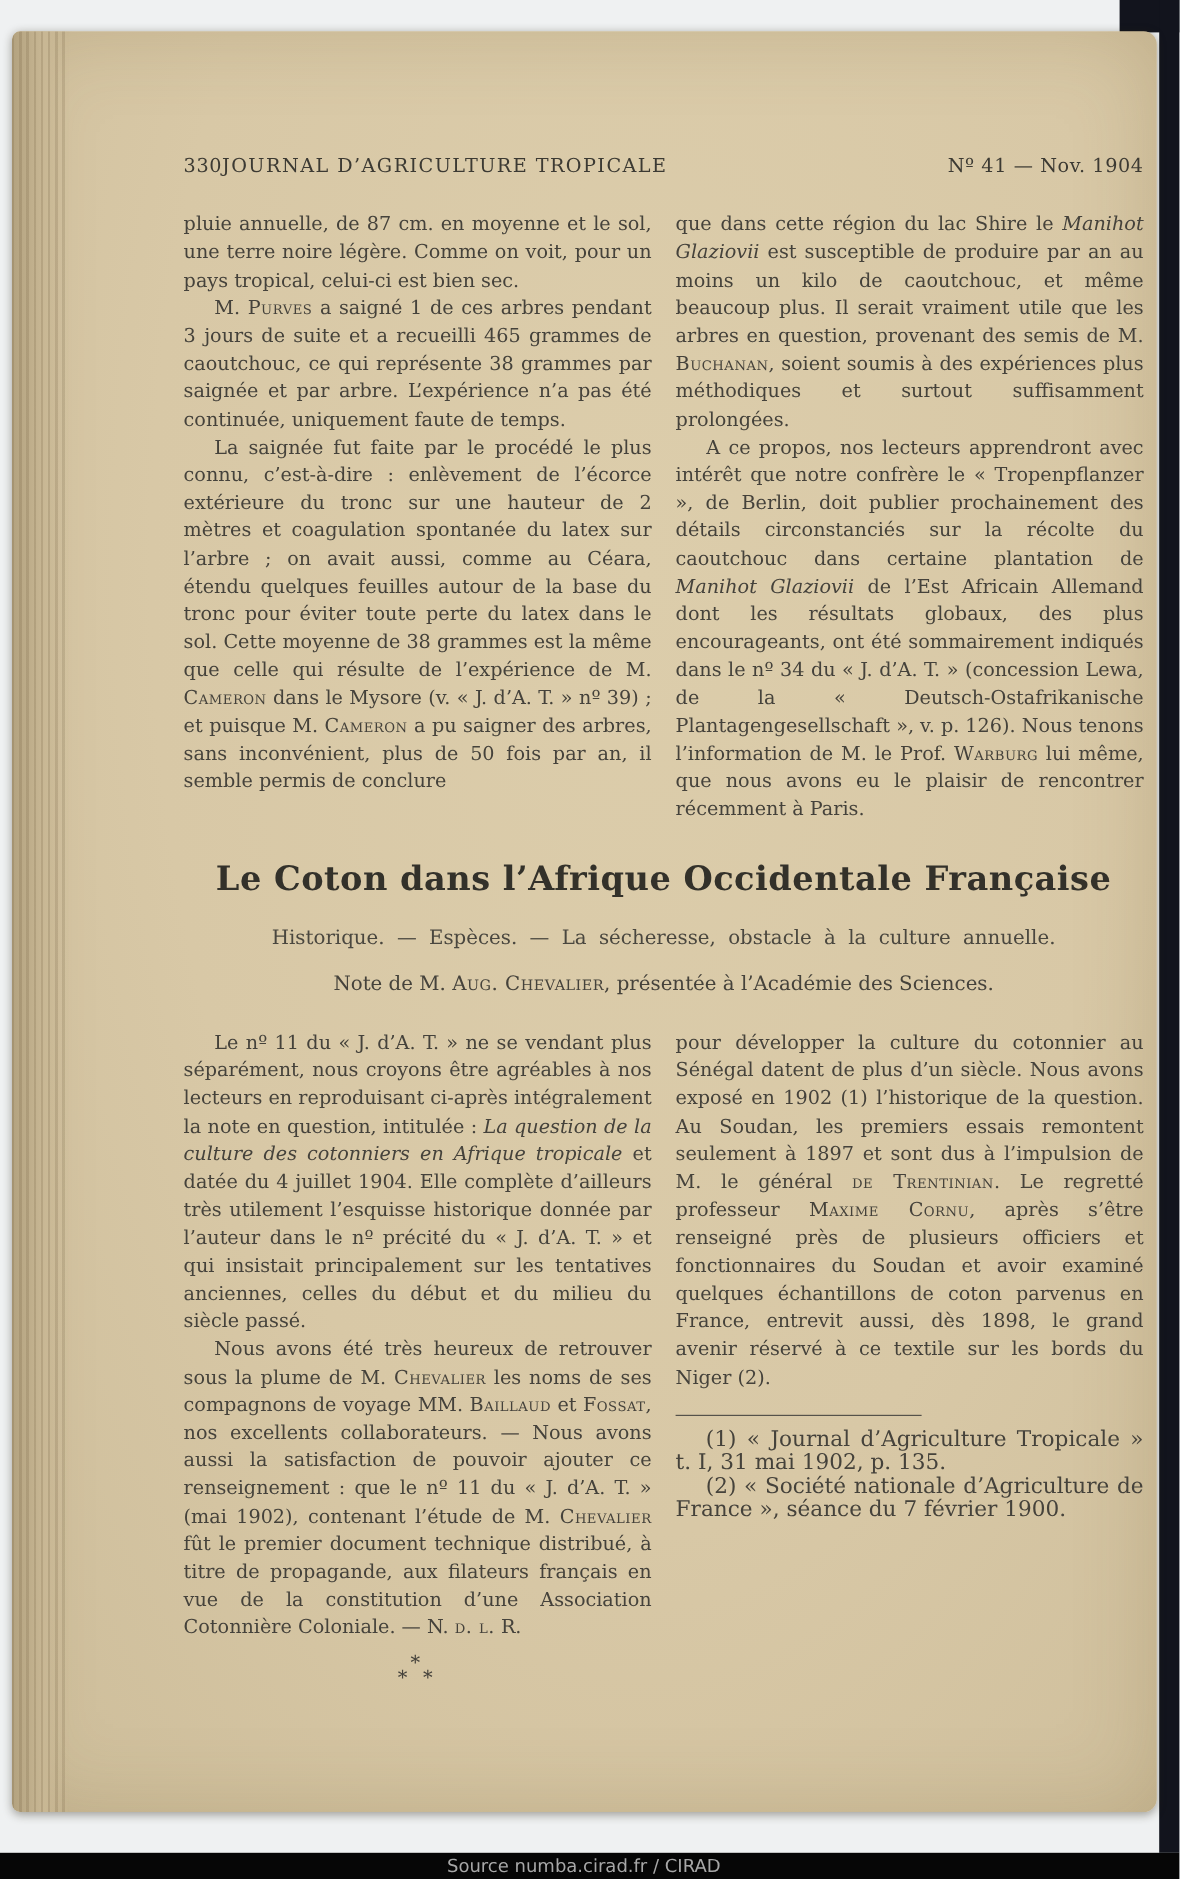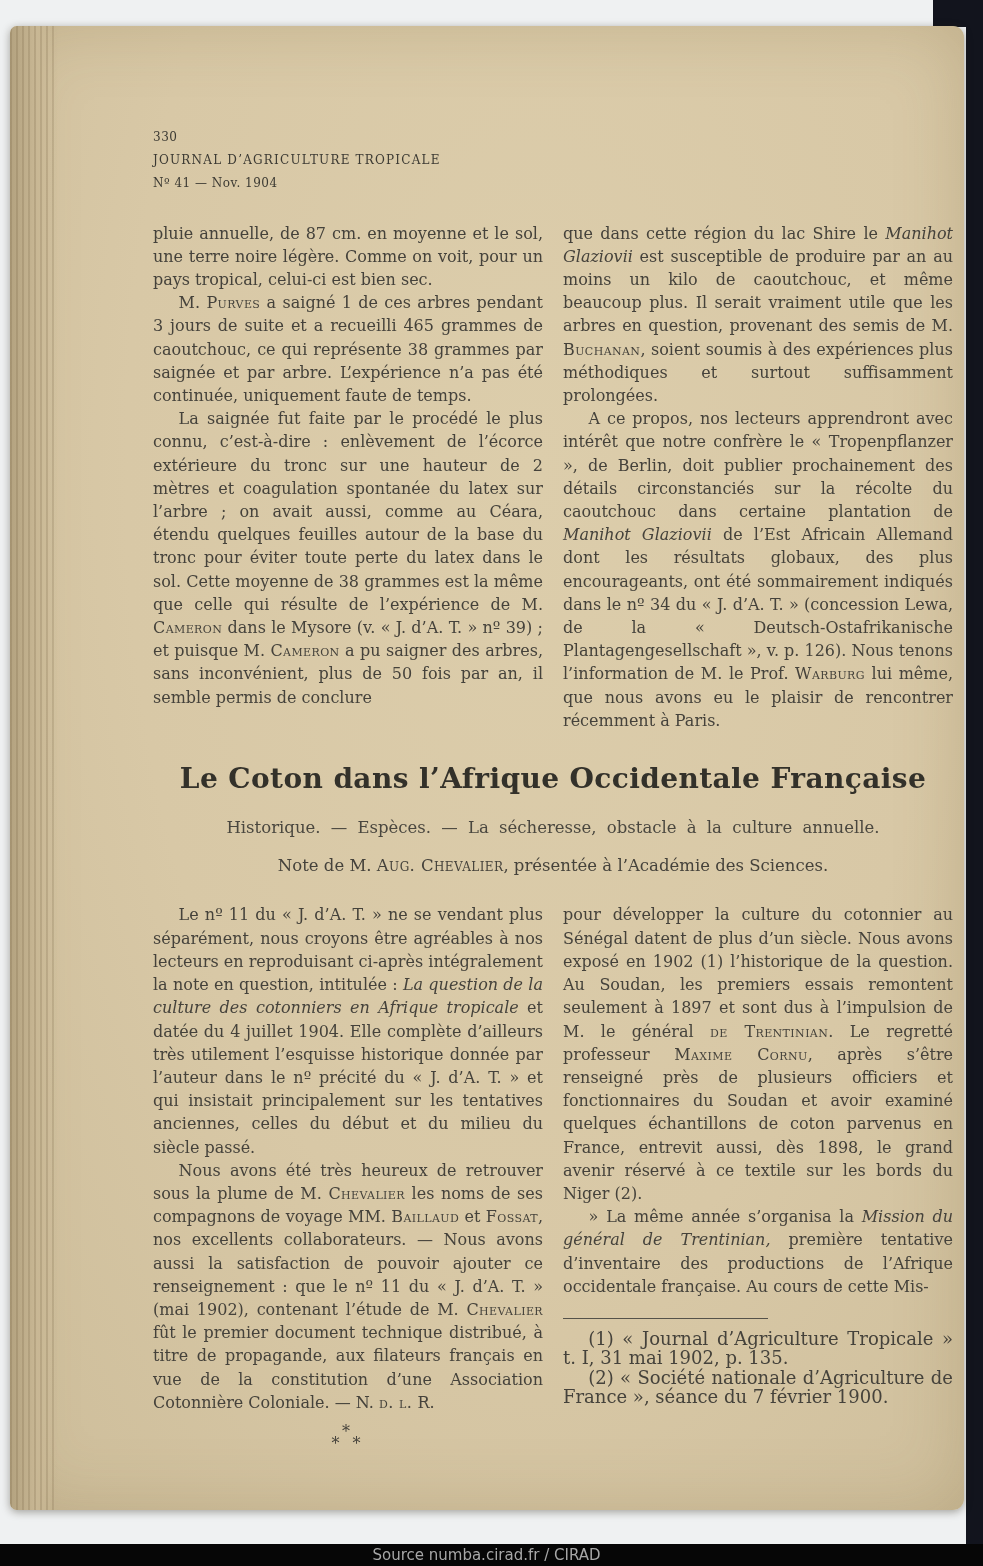--- a/index.html
+++ b/index.html
@@ -33,21 +33,21 @@
     border-radius:7px 0 0 7px;
   }
   .content{
     position:absolute;left:143px;top:100px;width:800px;
     color:var(--ink,#45423b);
     font-size:16px;line-height:23.2px;
   }
   
   .running-head{
     display:flex;align-items:baseline;
-    font-size:12px;letter-spacing:.5px;color:#3c3a33;flex-direction:column;
+    font-size:16px;letter-spacing:.5px;color:#3c3a33;
   }
   .running-head .pageno{flex:0 0 auto;}
   .running-head .jtitle{flex:1 1 auto;text-align:left;letter-spacing:1.2px;}
   .running-head .issue{flex:0 0 auto;white-space:nowrap;}
   
   .cols{display:flex;gap:20px;margin-top:26px;}
   .col{width:390px;}
   .para{margin:0;text-align:justify;text-justify:inter-word;}
   .para.indent{text-indent:1.6em;}
   .sc{font-variant:small-caps;letter-spacing:.4px;}
@@ -129,21 +129,20 @@
             <p class="para indent"><span>Nous avons été très heureux de retrouver sous la plume de M. </span><span class="sc">Chevalier</span><span> les noms de ses compagnons de voyage MM. </span><span class="sc">Baillaud</span><span> et </span><span class="sc">Fossat</span><span>, nos excellents collaborateurs. — Nous avons aussi la satisfaction de pouvoir ajouter ce renseignement : que le nº 11 du « J. d’A. T. » (mai 1902), contenant l’étude de M. </span><span class="sc">Chevalier</span><span> fût le premier document technique distribué, à titre de propagande, aux filateurs français en vue de la constitution d’une Association Cotonnière Coloniale. — N. </span><span class="sc">d. l.</span><span> R.</span></p>
           </div>
         <div class="asterism">
           <div>*</div>
           <div>* *</div>
         </div>
       </div>
       <div class="col">
         <div>
             <p class="para"><span>pour développer la culture du cotonnier au Sénégal datent de plus d’un siècle. Nous avons exposé en 1902 (1) l’historique de la question. Au Soudan, les premiers essais remontent seulement à 1897 et sont dus à l’impulsion de M. le général </span><span class="sc">de Trentinian</span><span>. Le regretté professeur </span><span class="sc">Maxime Cornu</span><span>, après s’être renseigné près de plusieurs officiers et fonctionnaires du Soudan et avoir examiné quelques échantillons de coton parvenus en France, entrevit aussi, dès 1898, le grand avenir réservé à ce textile sur les bords du Niger (2).</span></p>
-            <p class="para indent"><span>» La même année s’organisa la </span><span class="i">Mission du général de Trentinian,</span><span> première tentative d’inventaire des productions de l’Afrique occidentale française. Au cours de cette Mis-</span></p>
           </div>
         <hr class="footnote-rule">
         <div class="footnotes">
             <p class="para indent"><span>(1) « Journal d’Agriculture Tropicale » t. I, 31 mai 1902, p. 135.</span></p>
             <p class="para indent"><span>(2) « Société nationale d’Agriculture de France », séance du 7 février 1900.</span></p>
           </div>
       </div>
     </div>
 
   </div>

